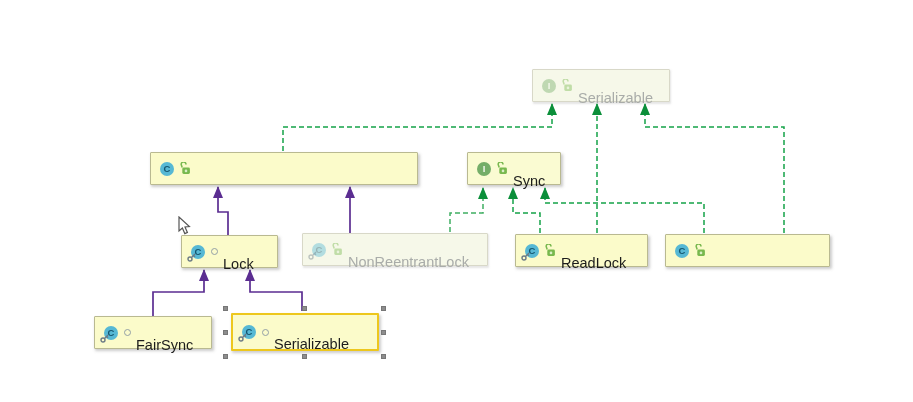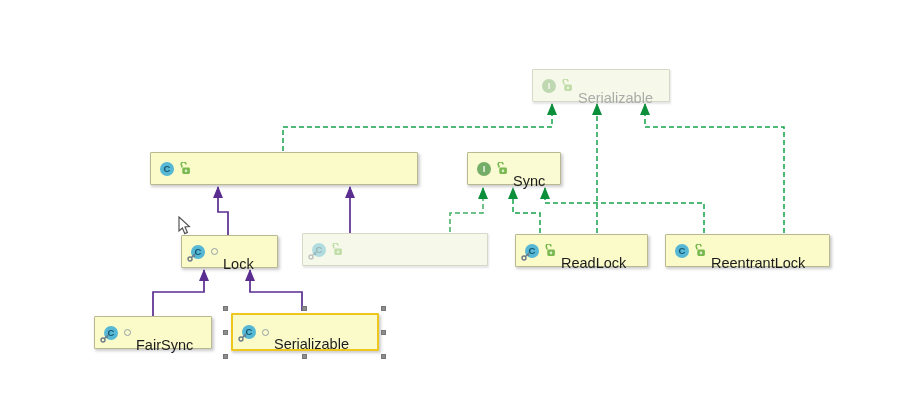--- a/index.html
+++ b/index.html
@@ -112,20 +112,21 @@
     <svg class="keyov" viewBox="0 0 9 9">
         <circle cx="3" cy="6" r="2" fill="none" stroke="#6b7a85" stroke-width="1.4"></circle>
         <path d="M4.5,4.5 L8,1 M6.6,2.4 L8,3.8" stroke="#6b7a85" stroke-width="1.3" fill="none"></path>
       </svg>
   </span>
   <svg class="padlock" viewBox="0 0 11 13">
       <path d="M2.2,5.6 L1.2,2.6 A2.4,2.4 0 0 1 5.7,1.2 L6.2,2.6" fill="none" stroke="#78b84e" stroke-width="1.5"></path>
       <rect x="2.3" y="5.6" width="7.6" height="6.4" rx="1.4" fill="#78b84e"></rect>
       <rect x="4.7" y="7.6" width="2.6" height="2.6" rx="1.2" fill="#d9edc8"></rect>
     </svg>
+  <span class="lbl">NonReentrantLock</span>
 </div>
 
 <div class="node" style="left:515px;top:234px;width:133px;height:33px;">
   <span class="icon-wrap">
     <span class="icon-circle cls">C</span>
     <svg class="keyov" viewBox="0 0 9 9">
         <circle cx="3" cy="6" r="2" fill="none" stroke="#6b7a85" stroke-width="1.4"></circle>
         <path d="M4.5,4.5 L8,1 M6.6,2.4 L8,3.8" stroke="#6b7a85" stroke-width="1.3" fill="none"></path>
       </svg>
   </span>
@@ -139,21 +140,20 @@
 
 <div class="node" style="left:665px;top:234px;width:165px;height:33px;">
   <span class="icon-wrap">
       <span class="icon-circle cls">C</span>
     </span>
   <svg class="padlock" viewBox="0 0 11 13">
       <path d="M2.2,5.6 L1.2,2.6 A2.4,2.4 0 0 1 5.7,1.2 L6.2,2.6" fill="none" stroke="#78b84e" stroke-width="1.5"></path>
       <rect x="2.3" y="5.6" width="7.6" height="6.4" rx="1.4" fill="#78b84e"></rect>
       <rect x="4.7" y="7.6" width="2.6" height="2.6" rx="1.2" fill="#d9edc8"></rect>
     </svg>
-  <span class="lbl">ReentrantLock</span>
 </div>
 
 <div class="node" style="left:94px;top:316px;width:118px;height:33px;">
   <span class="icon-wrap">
     <span class="icon-circle cls">C</span>
     <svg class="keyov" viewBox="0 0 9 9">
         <circle cx="3" cy="6" r="2" fill="none" stroke="#6b7a85" stroke-width="1.4"></circle>
         <path d="M4.5,4.5 L8,1 M6.6,2.4 L8,3.8" stroke="#6b7a85" stroke-width="1.3" fill="none"></path>
       </svg>
   </span>

